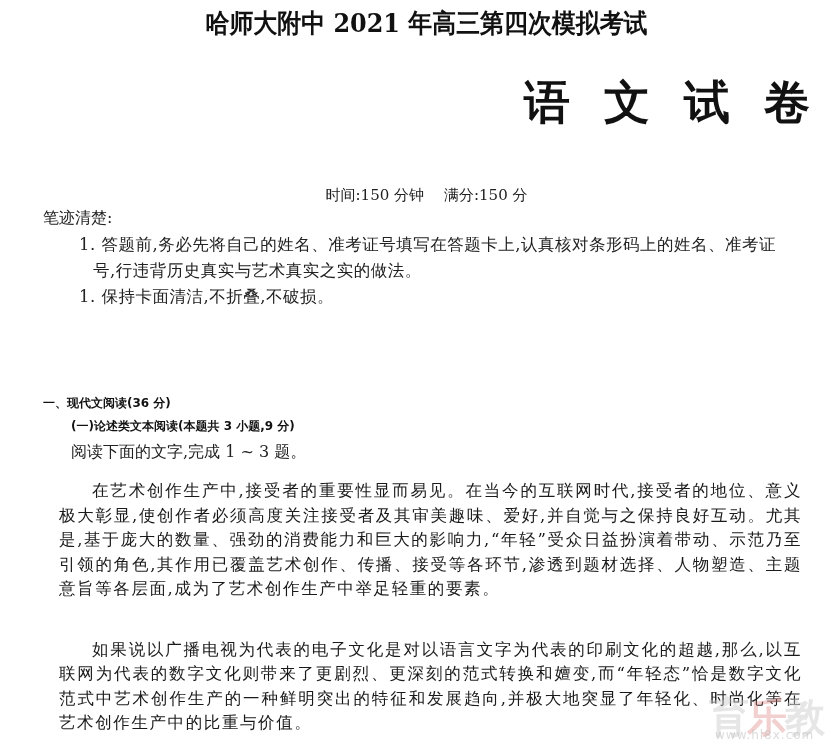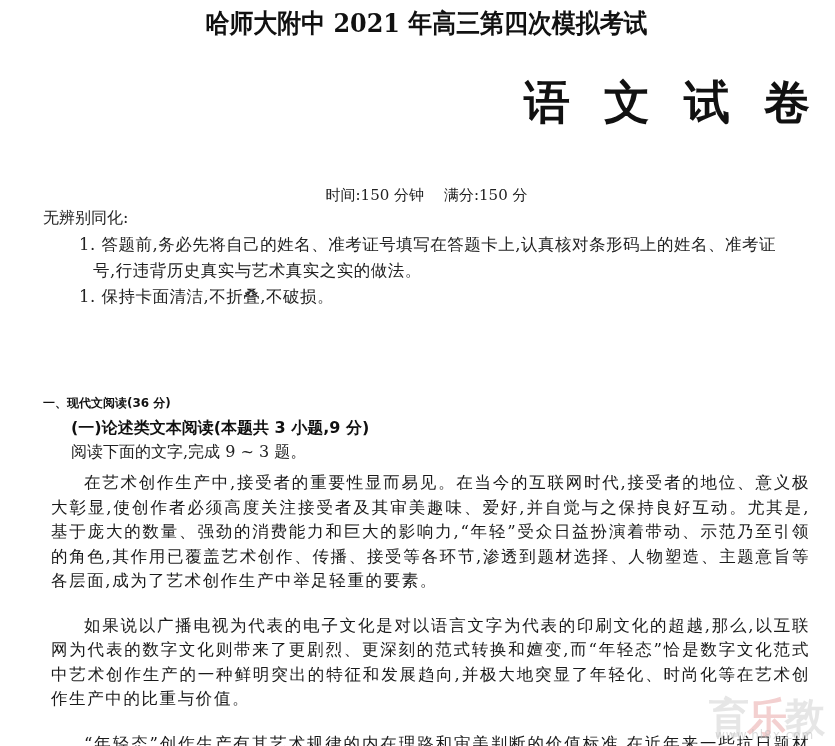--- a/index.html
+++ b/index.html
@@ -84,21 +84,21 @@
       left: 34px;
       font-size: 12px;
       font-weight: bold;
       color: #111;
       font-family: "DejaVu Sans", "Liberation Sans", sans-serif;
     }
     .subsection-heading {
       position: absolute;
       top: 418px;
       left: 62px;
-      font-size: 16px;
+      font-size: 12px;
       font-weight: bold;
       color: #111;
       font-family: "DejaVu Sans", "Liberation Sans", sans-serif;
     }
     .instruction {
       position: absolute;
       top: 442px;
       left: 62px;
       font-size: 16px;
       color: #222;
@@ -108,21 +108,21 @@
       top: 463px;
       left: 34px;
       width: 775px;
       font-size: 16.5px;
       line-height: 24.5px;
       color: #1a1a1a;
       letter-spacing: 1.6px;
       text-align: justify;
     }
     .passage p {
-      margin: 8px;
+      margin: 16px;
       text-indent: 2em;
     }
     .passage .gap { height: 4px; }
     .watermark {
       position: absolute;
       left: 700px;
       top: 690px;
       width: 135px;
       height: 56px;
       pointer-events: none;
@@ -156,35 +156,35 @@
 <div class="page">
 
   <div class="school-title">哈师大附中 2021 年高三第四次模拟考试</div>
 
   <div class="paper-title">语文试卷</div>
 
   <div class="exam-meta">
     <span>时间:150 分钟</span><span>满分:150 分</span>
   </div>
 
-  <div class="notice-heading">无辨别同化:</div>
+  <div class="notice-heading">笔迹清楚:</div>
 
   <ul class="notice-list">
     <li>
       <div>1. 答题前,务必先将自己的姓名、准考证号填写在答题卡上,认真核对条形码上的姓名、准考证</div>
       <div class="cont">号,行违背历史真实与艺术真实之实的做法。</div>
     </li>
     <li>
       <div>1. 保持卡面清洁,不折叠,不破损。</div>
     </li>
   </ul>
 
   <div class="section-heading">一、现代文阅读(36 分)</div>
   <div class="subsection-heading">(一)论述类文本阅读(本题共 3 小题,9 分)</div>
-  <div class="instruction">阅读下面的文字,完成 9 ~ 3 题。</div>
+  <div class="instruction">阅读下面的文字,完成 1 ~ 3 题。</div>
 
   <div class="passage">
     <p>在艺术创作生产中,接受者的重要性显而易见。在当今的互联网时代,接受者的地位、意义极大彰显,使创作者必须高度关注接受者及其审美趣味、爱好,并自觉与之保持良好互动。尤其是,基于庞大的数量、强劲的消费能力和巨大的影响力,“年轻”受众日益扮演着带动、示范乃至引领的角色,其作用已覆盖艺术创作、传播、接受等各环节,渗透到题材选择、人物塑造、主题意旨等各层面,成为了艺术创作生产中举足轻重的要素。</p>
     <div class="gap"></div>
     <p>如果说以广播电视为代表的电子文化是对以语言文字为代表的印刷文化的超越,那么,以互联网为代表的数字文化则带来了更剧烈、更深刻的范式转换和嬗变,而“年轻态”恰是数字文化范式中艺术创作生产的一种鲜明突出的特征和发展趋向,并极大地突显了年轻化、时尚化等在艺术创作生产中的比重与价值。</p>
     <div class="gap"></div>
     <p>“年轻态”创作生产有其艺术规律的内在理路和审美判断的价值标准,在近年来一些抗日题材或革命历史题材影视剧创作生产中,那种将青春偶像剧的叙事逻辑无边界泛化、无辨别同化,乃至假“致敬”之名,行娱乐之实,或假“年轻态”之名,行违背历史真实与艺术真实之实的做法,着实需</p>
   </div>
 
   <div class="watermark">

